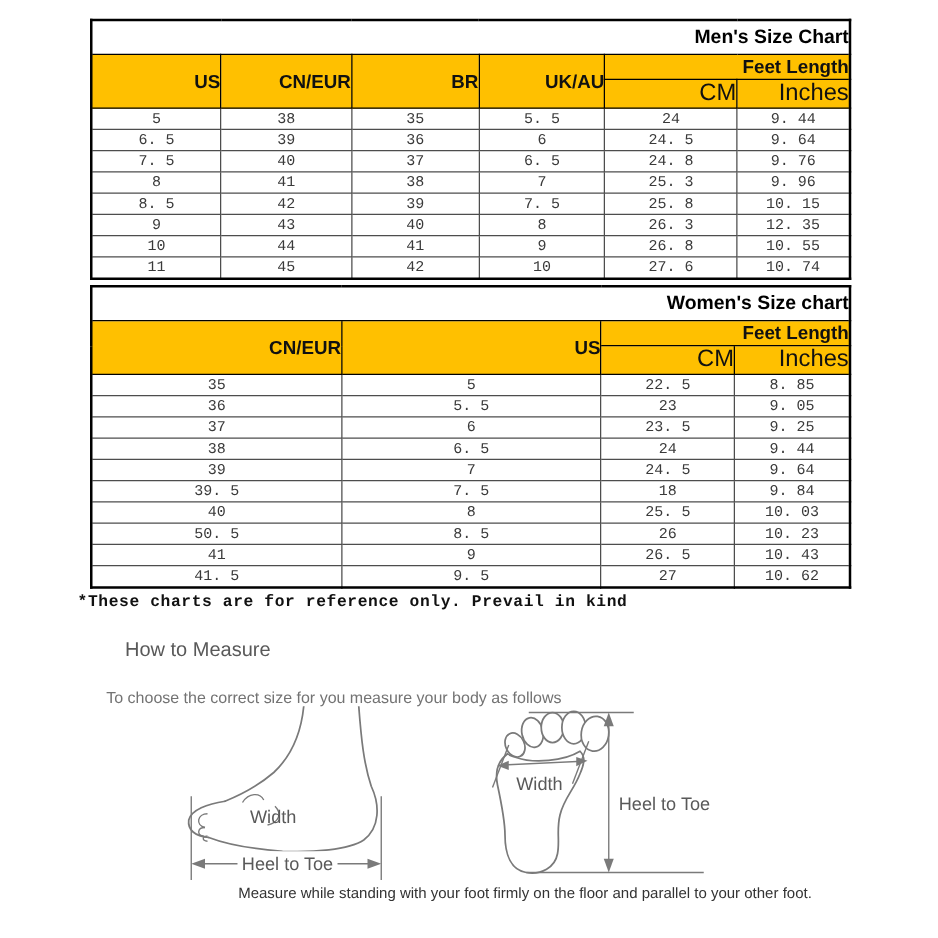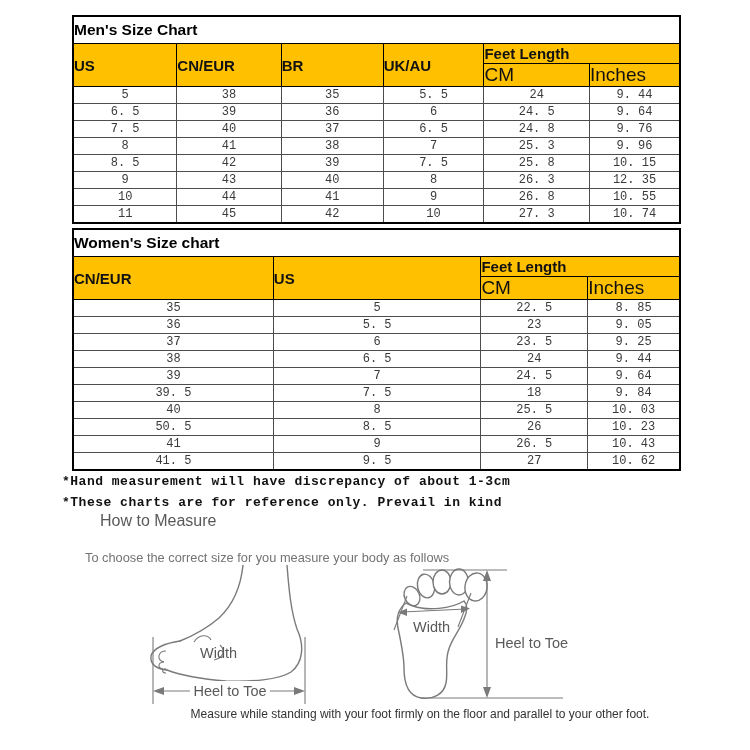--- a/index.html
+++ b/index.html
@@ -8,21 +8,21 @@
     font-family:"Liberation Sans", sans-serif;overflow:hidden;
   }
   
   .size-table{
     position:absolute;left:72px;width:609px;
     border-collapse:collapse;table-layout:fixed;
     border:2px solid #000;
   }
   .size-table th{
     border:1px solid #000;background:#FFC000;color:#111;
-    font-weight:bold;font-size:15px;padding:0;text-align:left;
+    font-weight:bold;font-size:15px;padding:0;text-align:right;
   }
   .size-table th.title-cell{
     background:#fff;font-size:15.5px;color:#000;height:26px;
   }
   .size-table th.sub{font-size:19px;font-weight:normal;height:18px;}
   .size-table tr.hdr-main th{height:19px;}
   .size-table td{
     border:1px solid #4d4d4d;text-align:center;color:#3a3a3a;
     font-family:"Liberation Mono", monospace;font-size:12px;
     padding:0;height:16px;line-height:16px;white-space:nowrap;overflow:hidden;
@@ -141,21 +141,21 @@
         <td>41</td>
         <td>9</td>
         <td>26. 8</td>
         <td>10. 55</td>
       </tr>
       <tr>
         <td>11</td>
         <td>45</td>
         <td>42</td>
         <td>10</td>
-        <td>27. 3</td>
+        <td>27. 6</td>
         <td>10. 74</td>
       </tr>
     </tbody>
 </table>
 
 <table class="size-table" id="womens-table">
   <colgroup>
     <col style="width:33%">
       <col style="width:34.2%">
     <col style="width:17.6%">
@@ -233,21 +233,20 @@
       <tr>
         <td>41. 5</td>
         <td>9. 5</td>
         <td>27</td>
         <td>10. 62</td>
       </tr>
     </tbody>
 </table>
 
 <div class="notes">
-  <div>*Hand measurement will have discrepancy of about 1-3cm</div>
   <div>*These charts are for reference only. Prevail in kind</div>
 </div>
 
 <div class="htm-title">How to Measure</div>
 <div class="htm-sub">To choose the correct size for you measure your body as follows</div>
 
 <svg class="diagram" id="side-view-svg" width="180" height="145" viewBox="0 0 180 145" xmlns="http://www.w3.org/2000/svg">
 
   <path class="diag-line" d="M 147 0 C 149 26, 151 46, 157 64 C 164 79, 164 97, 151 107 C 139 115, 110 117, 86 116 C 60 114, 40 110, 27 105"></path>
   <path class="diag-line" d="M 103 0 C 101 20, 95 38, 79 53 C 65 65, 50 72, 40 76"></path>

